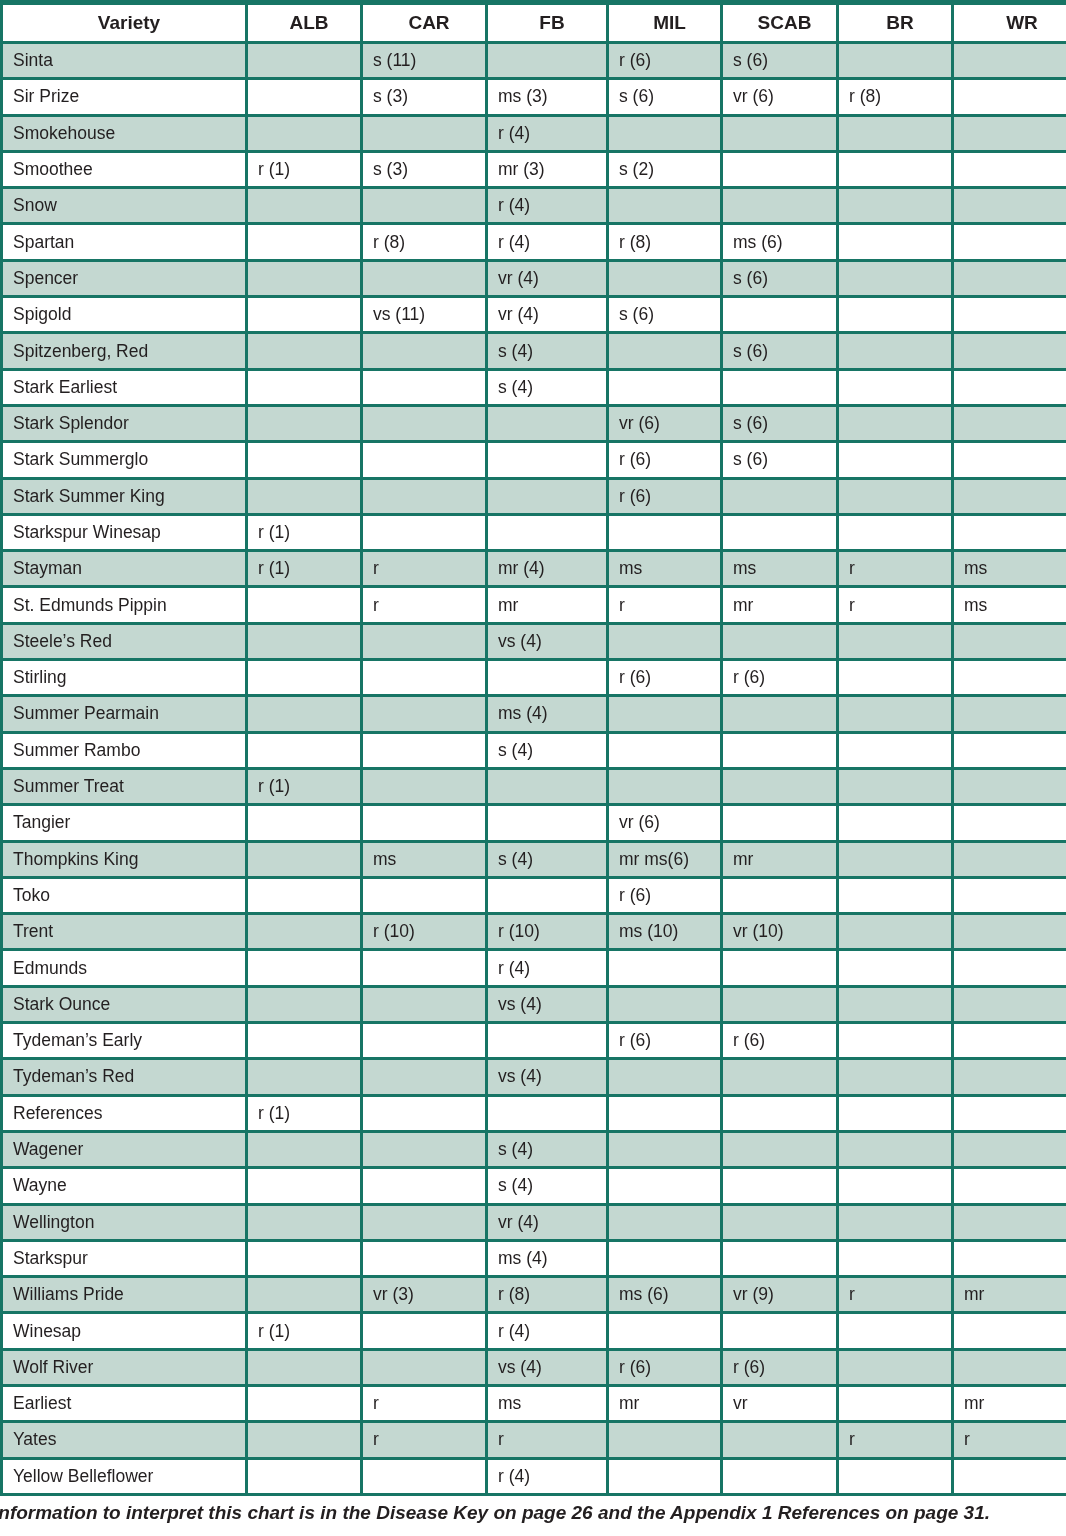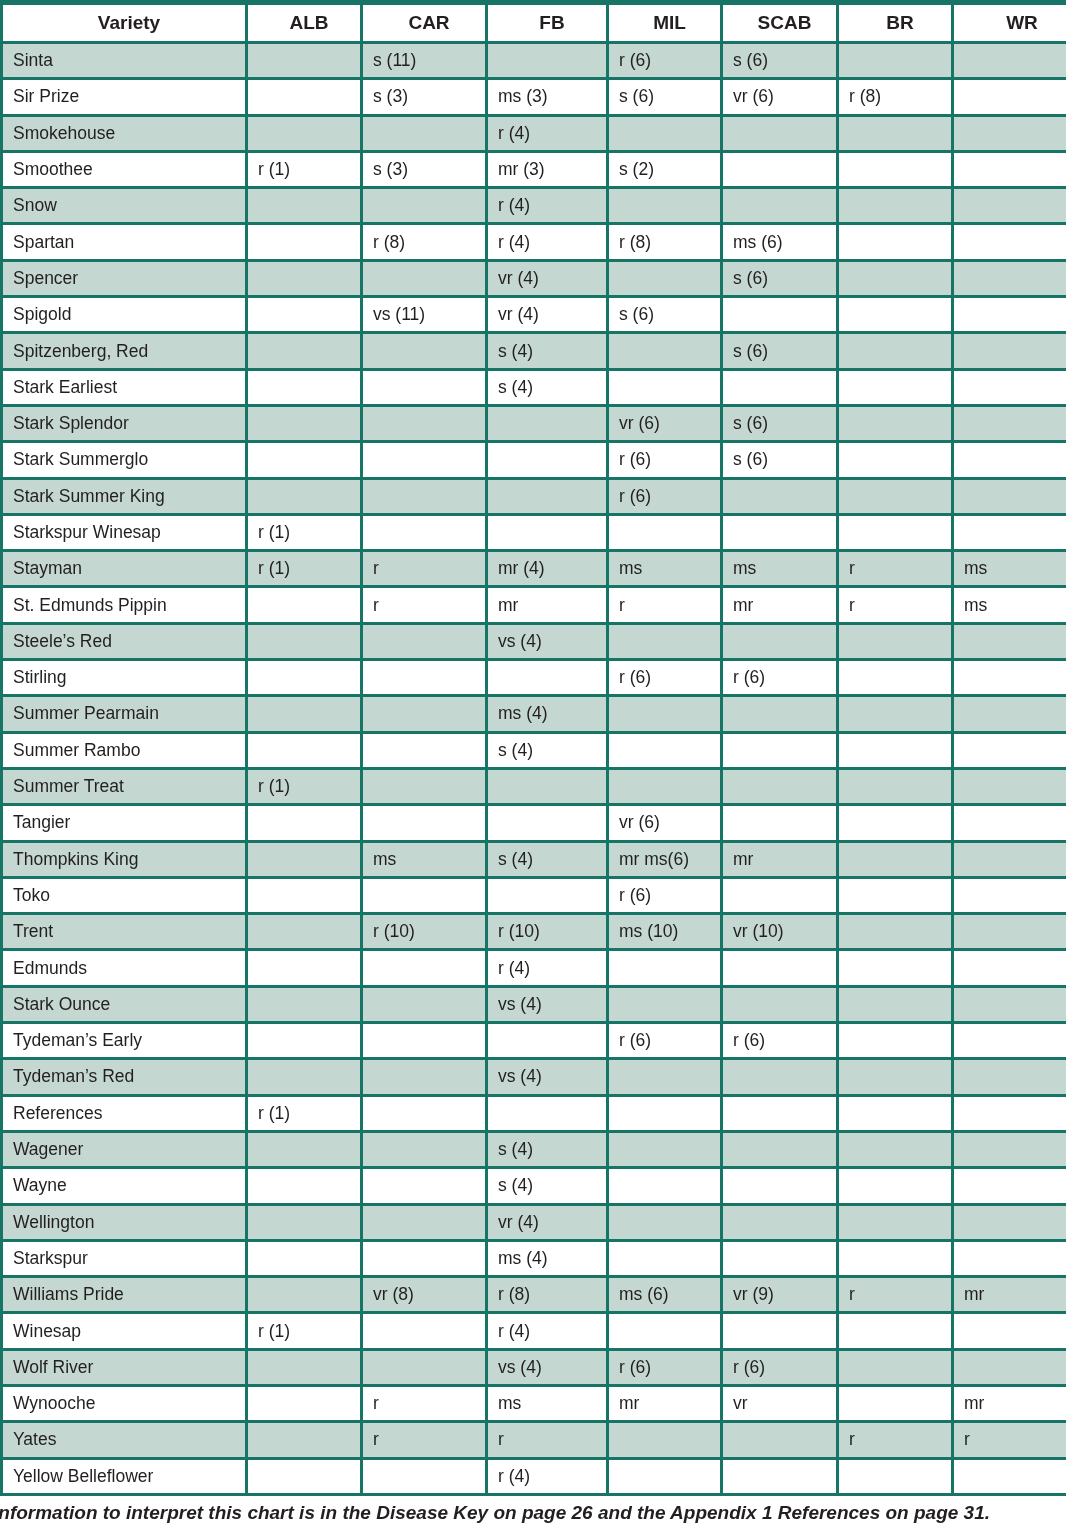--- a/index.html
+++ b/index.html
@@ -429,21 +429,21 @@
           <td></td>
           <td>ms (4)</td>
           <td></td>
           <td></td>
           <td></td>
           <td></td>
         </tr>
         <tr class="alt">
           <td>Williams Pride</td>
           <td></td>
-          <td>vr (8)</td>
+          <td>vr (3)</td>
           <td>r (8)</td>
           <td>ms (6)</td>
           <td>vr (9)</td>
           <td>r</td>
           <td>mr</td>
         </tr>
         <tr>
           <td>Winesap</td>
           <td>r (1)</td>
           <td></td>
@@ -457,21 +457,21 @@
           <td>Wolf River</td>
           <td></td>
           <td></td>
           <td>vs (4)</td>
           <td>r (6)</td>
           <td>r (6)</td>
           <td></td>
           <td></td>
         </tr>
         <tr>
-          <td>Wynooche</td>
+          <td>Earliest</td>
           <td></td>
           <td>r</td>
           <td>ms</td>
           <td>mr</td>
           <td>vr</td>
           <td></td>
           <td>mr</td>
         </tr>
         <tr class="alt">
           <td>Yates</td>

